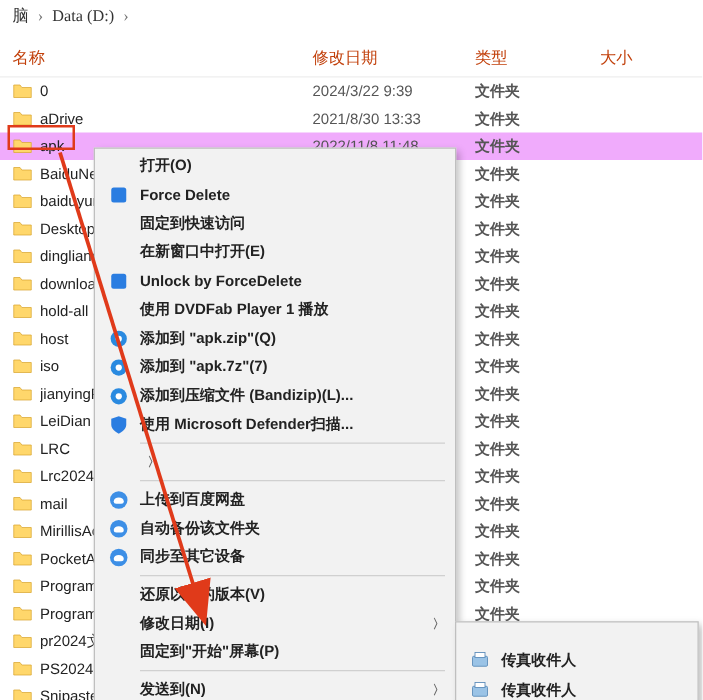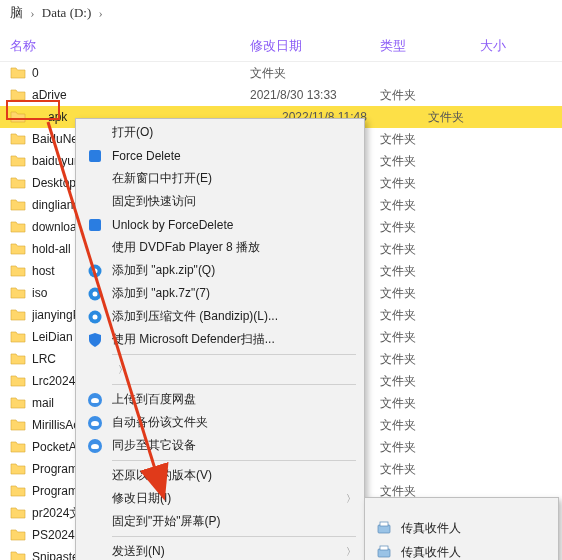--- a/index.html
+++ b/index.html
@@ -16,47 +16,46 @@
     padding: 4px 10px;
     font-size: 13px;
     color: #333;
     border-bottom: 1px solid transparent;
     font-family: Liberation Serif, serif;
   }
   .breadcrumb .sep { color: #777; margin: 0 4px; }
   .header-row {
     display: flex;
     padding: 10px 10px 6px 10px;
-    color: #8b5cf6;
+    color: #c2410c;
     font-size: 13px;
     border-bottom: 1px solid #eee;
   }
   .col-name { width: 240px; }
   .col-date { width: 130px; }
   .col-type { width: 100px; }
   .col-size { width: 60px; }
   .file-list { }
   .file-row {
     display: flex;
     align-items: center;
     padding: 2px 10px;
     height: 22px;
   }
   .file-row.selected {
-    background: #fde047;
-    gap: 16px;
+    background: #f0abfc;
   }
   .folder-icon {
     width: 16px; height: 16px;
     margin-right: 6px;
     flex-shrink: 0;
   }
   .file-row .name { width: 218px; color: #222; white-space: nowrap; overflow: hidden; }
   .file-row .date { width: 130px; color: #555; }
-  .file-row .type { width: 100px; color: #555; }
+  .file-row .type { width: 100px; color: #555; font-weight: bold; }
   .highlight-rect {
     position: absolute;
     border: 2px solid #e03a1a;
     pointer-events: none;
   }
   .context-menu {
     position: absolute;
     left: 75px;
     top: 118px;
     width: 290px;
@@ -67,20 +66,21 @@
     z-index: 10;
   }
   .menu-item {
     display: flex;
     align-items: center;
     padding: 3px 8px 3px 8px;
     height: 23px;
     color: #222;
     font-size: 12px;
     position: relative;
+    font-weight: bold;
   }
   .menu-item .micon {
     width: 22px; height: 16px;
     display: inline-flex;
     align-items: center;
     justify-content: center;
     margin-right: 6px;
     flex-shrink: 0;
   }
   .menu-item .mlabel { flex: 1; white-space: nowrap; }
@@ -128,20 +128,21 @@
   <div class="col-type">类型</div>
   <div class="col-size">大小</div>
 </div>
 
 <div class="file-list" id="file-list">
     <div class="file-row">
       <span class="folder-icon"><svg viewBox="0 0 16 16" width="16" height="16">
           <path d="M1 3 h5 l1.5 2 H15 v8 H1 Z" fill="#ffd76b" stroke="#d9a733" stroke-width="0.6"></path>
         </svg></span>
       <span class="name">0</span>
+      <span class="date">2024/3/22 9:39</span>
       <span class="type">文件夹</span>
     </div>
     <div class="file-row">
       <span class="folder-icon"><svg viewBox="0 0 16 16" width="16" height="16">
           <path d="M1 3 h5 l1.5 2 H15 v8 H1 Z" fill="#ffd76b" stroke="#d9a733" stroke-width="0.6"></path>
         </svg></span>
       <span class="name">aDrive</span>
       <span class="date">2021/8/30 13:33</span>
       <span class="type">文件夹</span>
     </div>
@@ -327,37 +328,37 @@
     <div class="menu-item">
       <span class="micon">
         <svg width="16" height="16" viewBox="0 0 16 16">
           <rect x="2" y="2" width="12" height="12" rx="2" fill="#2a7de1"></rect>
         </svg>
       </span>
       <span class="mlabel">Force Delete</span>
     </div>
     <div class="menu-item">
       <span class="micon"></span>
+      <span class="mlabel">固定到快速访问</span>
+    </div>
+    <div class="menu-item">
+      <span class="micon"></span>
       <span class="mlabel">在新窗口中打开(E)</span>
     </div>
     <div class="menu-item">
-      <span class="micon"></span>
-      <span class="mlabel">固定到快速访问</span>
-    </div>
-    <div class="menu-item">
       <span class="micon">
         <svg width="16" height="16" viewBox="0 0 16 16">
           <rect x="2" y="2" width="12" height="12" rx="2" fill="#2a7de1"></rect>
         </svg>
       </span>
       <span class="mlabel">Unlock by ForceDelete</span>
     </div>
     <div class="menu-item">
       <span class="micon"></span>
-      <span class="mlabel">使用 DVDFab Player 8 播放</span>
+      <span class="mlabel">使用 DVDFab Player 1 播放</span>
     </div>
     <div class="menu-item">
       <span class="micon">
         <svg width="16" height="16" viewBox="0 0 16 16">
           <circle cx="8" cy="8" r="6.5" fill="#2a8ae0"></circle>
           <circle cx="8" cy="8" r="2.5" fill="#fff"></circle>
         </svg>
       </span>
       <span class="mlabel">添加到 "apk.zip"(Q)</span>
     </div>

